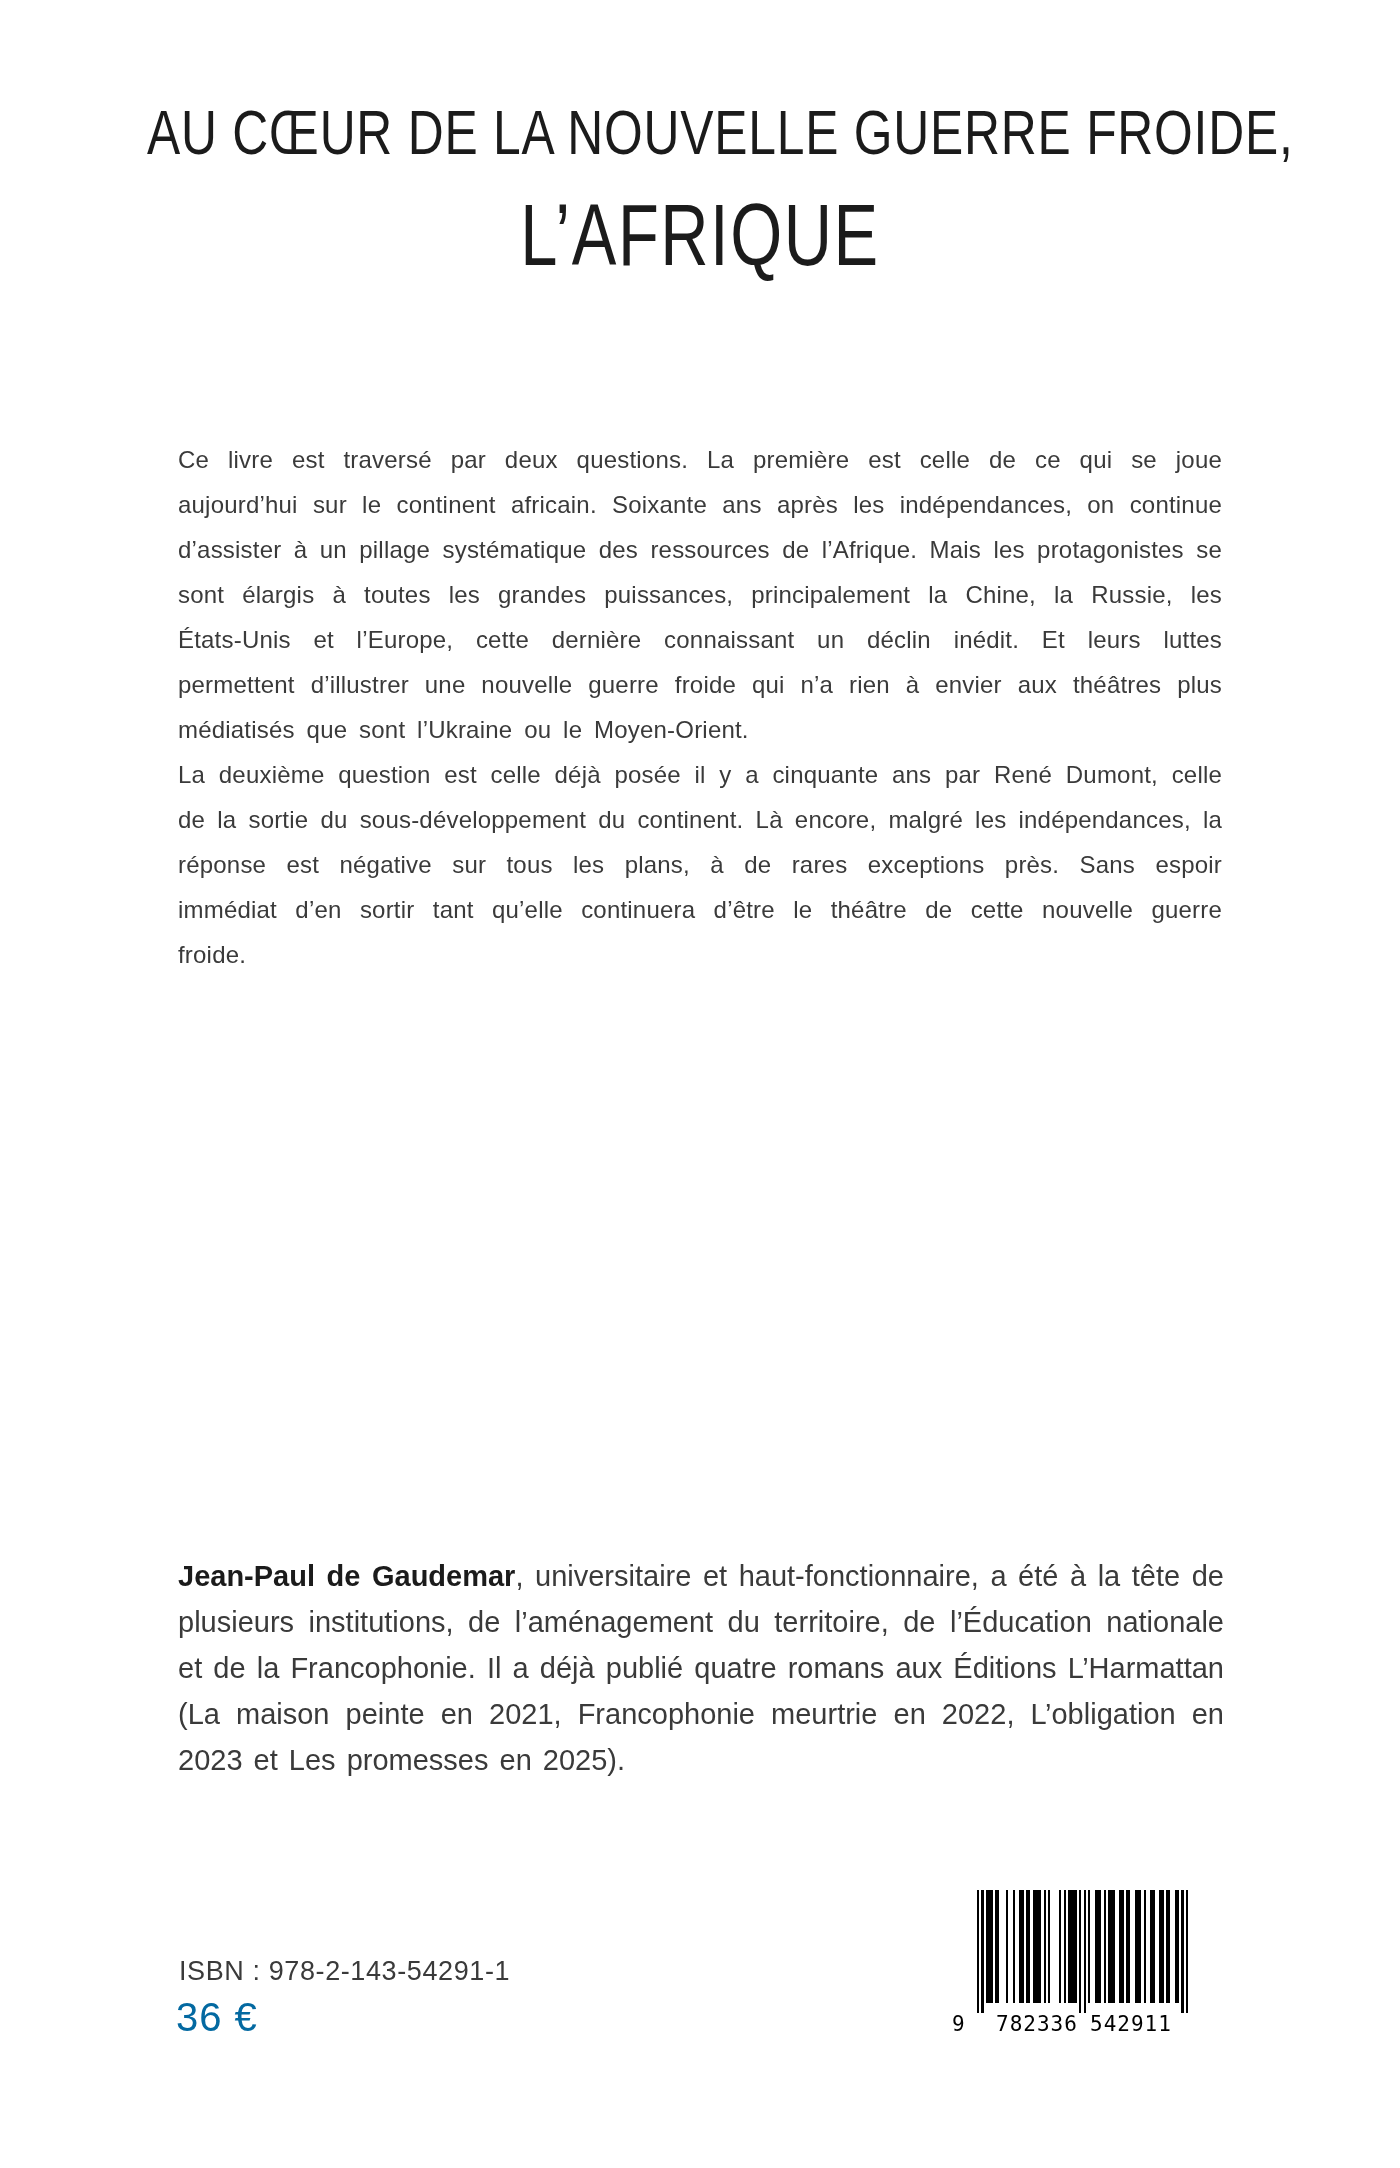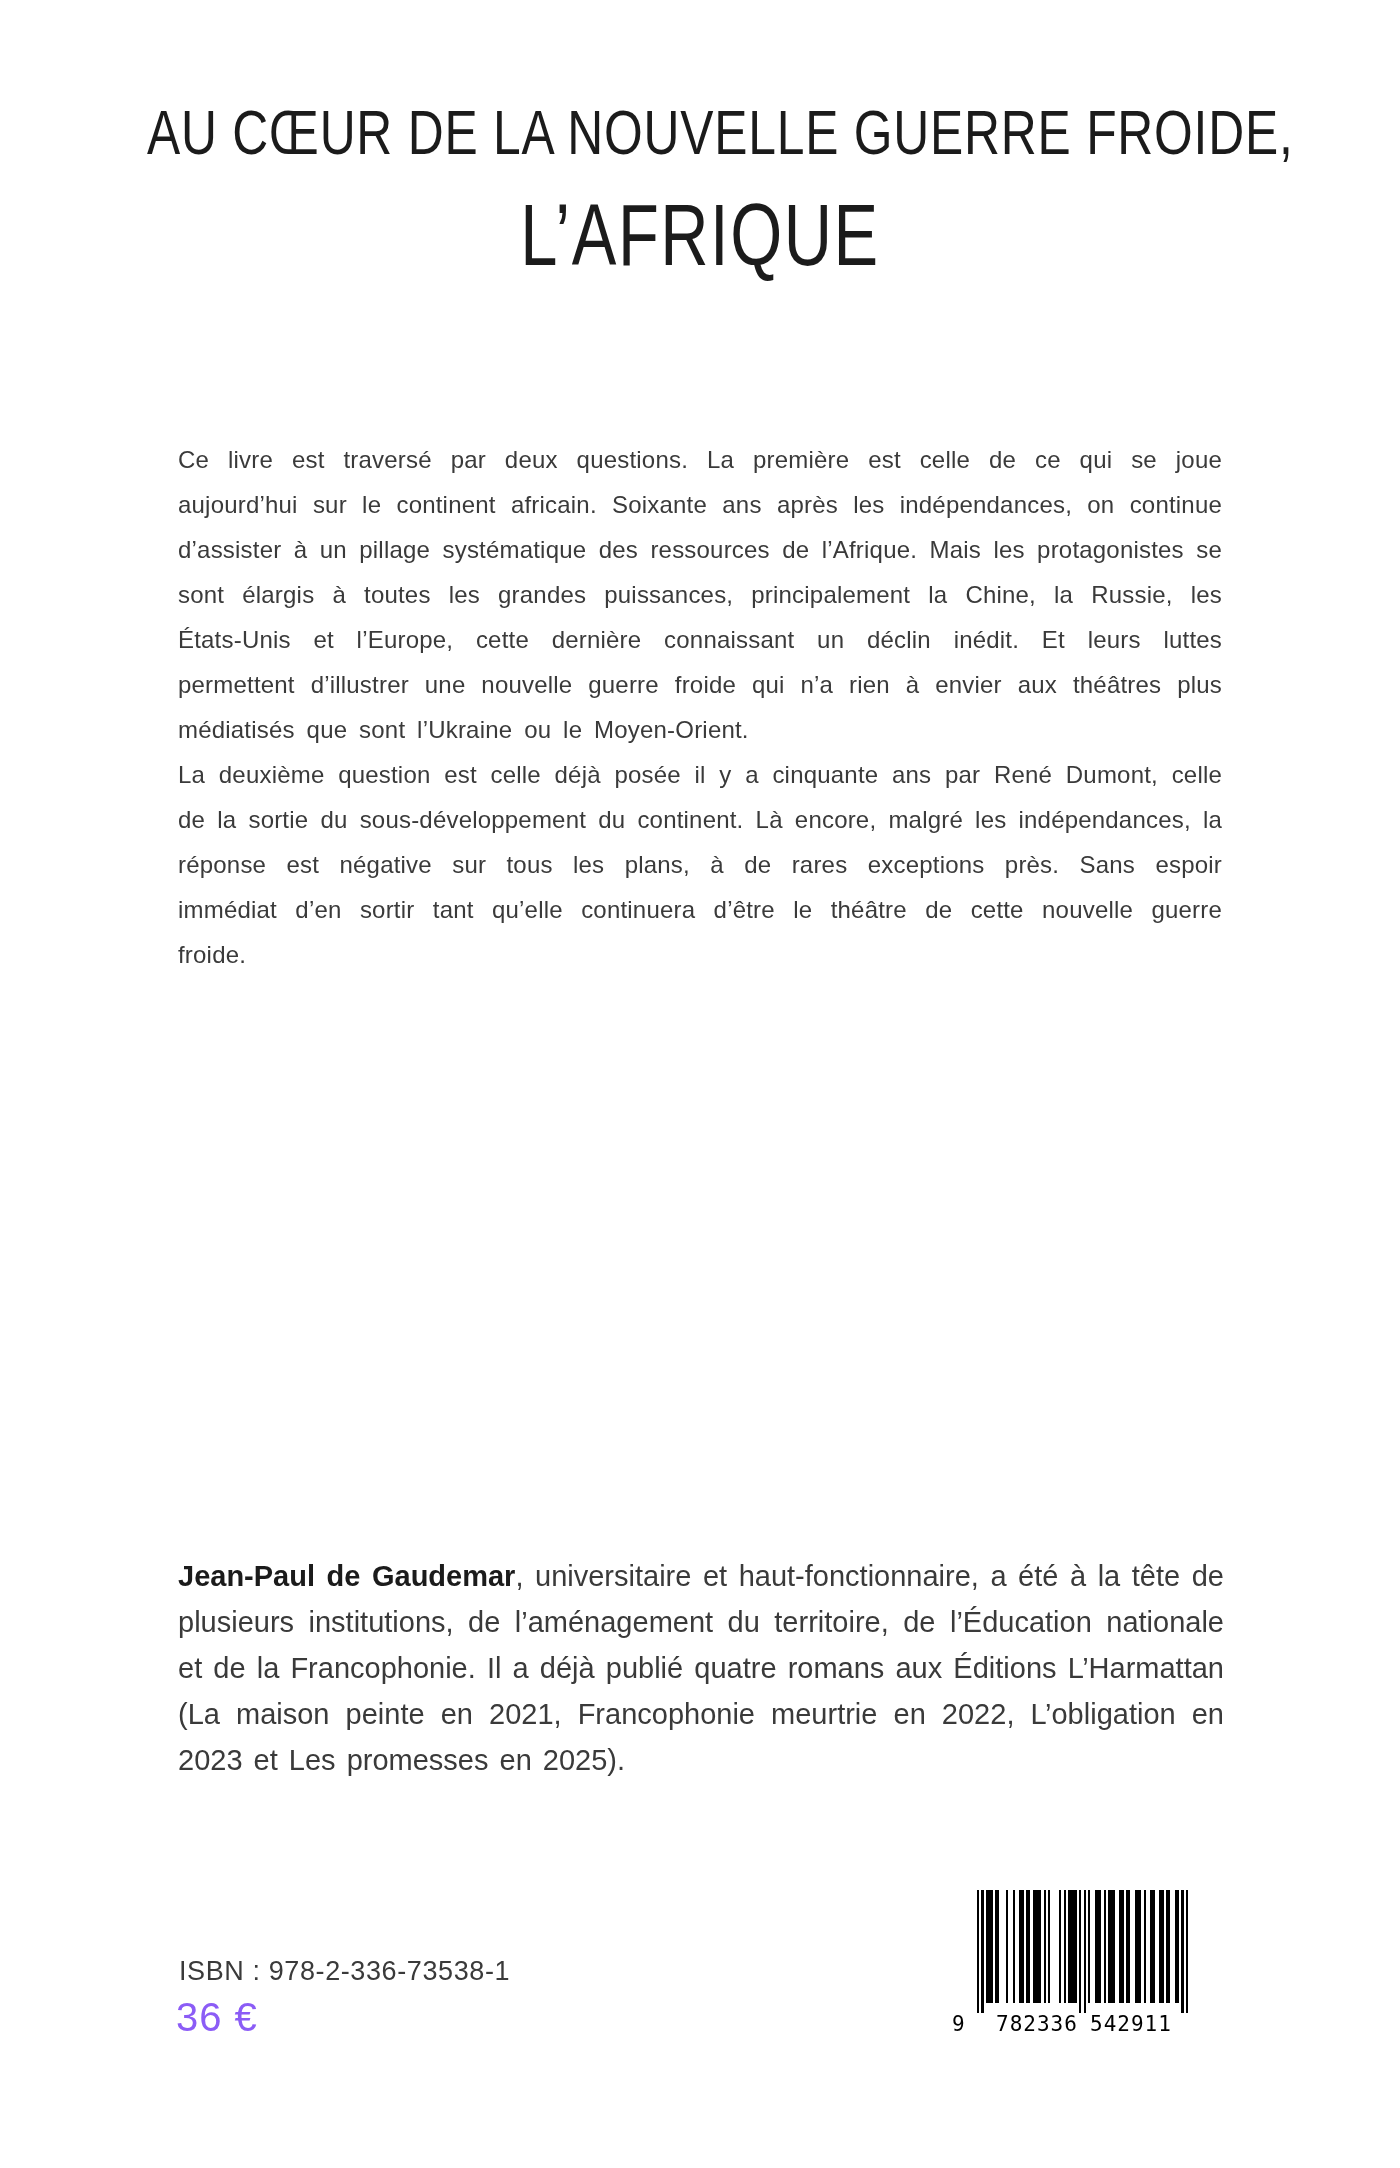--- a/index.html
+++ b/index.html
@@ -42,21 +42,21 @@
     color: #3a3a3a;
   }
   .bio .author-name { font-weight: 700; color: #1b1b1b; }
 
   .isbn {
     position: absolute; left: 179px; top: 1956px;
     font-size: 27px; letter-spacing: 0.6px; color: #3a3a3a;
   }
   .price {
     position: absolute; left: 176px; top: 1995px;
-    font-size: 40px; letter-spacing: 1px; color: #8b5cf6;
+    font-size: 40px; letter-spacing: 1px; color: #0369a1;
   }
 
   .barcode { position: absolute; left: 950px; top: 1890px; width: 250px; height: 150px; }
   .barcode svg { position: absolute; left: 27px; top: 0; }
   .bdigit {
     position: absolute; top: 122px;
     font-family: "DejaVu Sans Mono", monospace;
     font-size: 21px; color: #000;
   }
   .bdigit.lead { left: 2px; }
@@ -73,21 +73,21 @@
 
   <div class="title-line2">L’AFRIQUE</div>
 
   <div class="synopsis">
     <p>Ce livre est traversé par deux questions. La première est celle de ce qui se joue aujourd’hui sur le continent africain. Soixante ans après les indépendances, on continue d’assister à un pillage systématique des ressources de l’Afrique. Mais les protagonistes se sont élargis à toutes les grandes puissances, principalement la Chine, la Russie, les États-Unis et l’Europe, cette dernière connaissant un déclin inédit. Et leurs luttes permettent d’illustrer une nouvelle guerre froide qui n’a rien à envier aux théâtres plus médiatisés que sont l’Ukraine ou le Moyen-Orient.</p>
     <p>La deuxième question est celle déjà posée il y a cinquante ans par René Dumont, celle de la sortie du sous-développement du continent. Là encore, malgré les indépendances, la réponse est négative sur tous les plans, à de rares exceptions près. Sans espoir immédiat d’en sortir tant qu’elle continuera d’être le théâtre de cette nouvelle guerre froide.</p>
   </div>
 
   <div class="bio"><span class="author-name">Jean-Paul de Gaudemar</span><span>, universitaire et haut-fonctionnaire, a été à la tête de plusieurs institutions, de l’aménagement du territoire, de l’Éducation nationale et de la Francophonie. Il a déjà publié quatre romans aux Éditions L’Harmattan (La maison peinte en 2021, Francophonie meurtrie en 2022, L’obligation en 2023 et Les promesses en 2025).</span></div>
 
-  <div class="isbn">ISBN : 978-2-336-73538-1</div>
+  <div class="isbn">ISBN : 978-2-143-54291-1</div>
 
   <div class="price">36 €</div>
 
   <div class="barcode">
     <svg width="211" height="123" viewBox="0 0 95 123" preserveAspectRatio="none" fill="#000" shape-rendering="crispEdges">
         <rect x="0" y="0" width="1" height="123"></rect>
         <rect x="2" y="0" width="1" height="123"></rect>
         <rect x="4" y="0" width="3" height="113"></rect>
         <rect x="8" y="0" width="2" height="113"></rect>
         <rect x="13" y="0" width="1" height="113"></rect>

